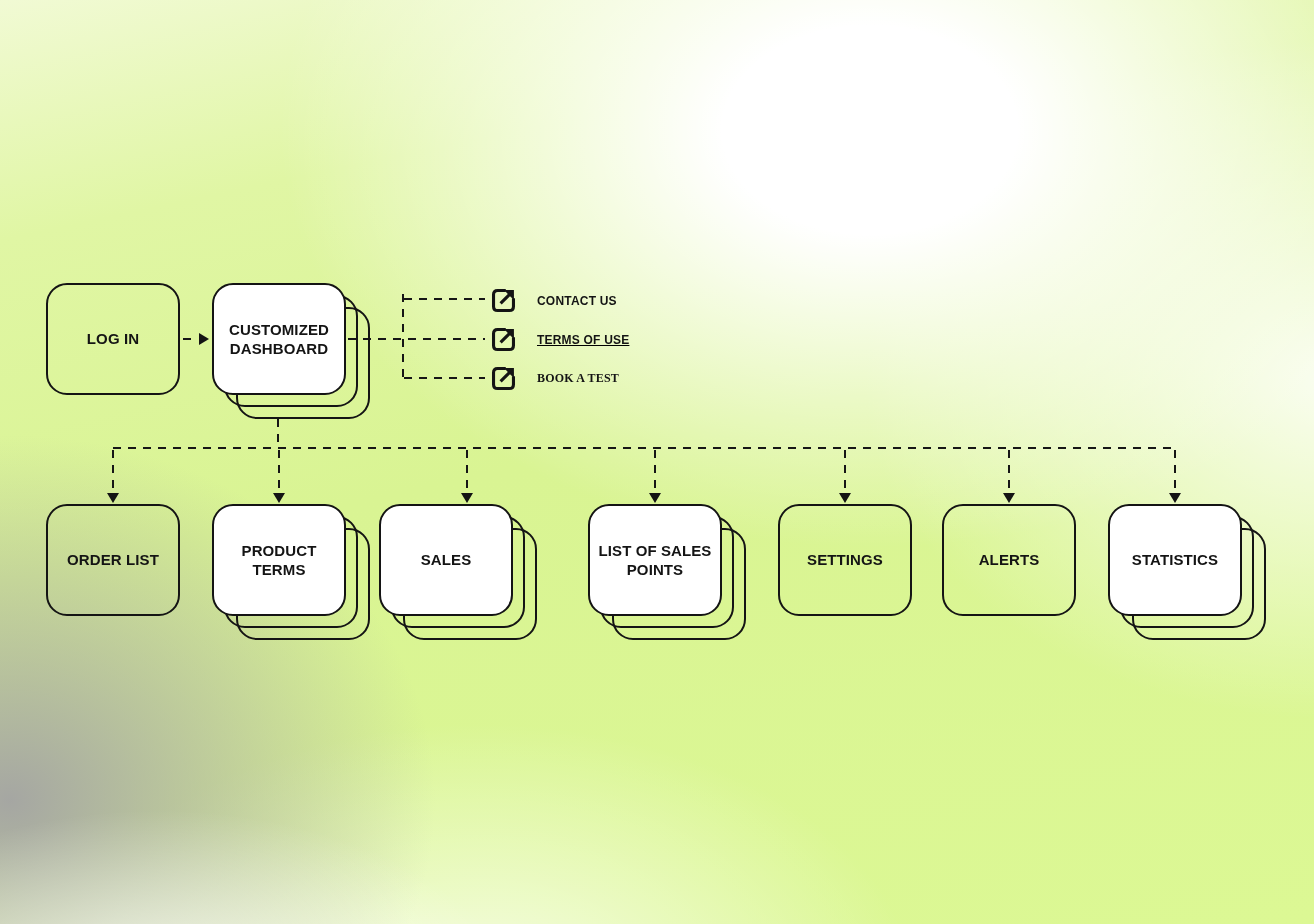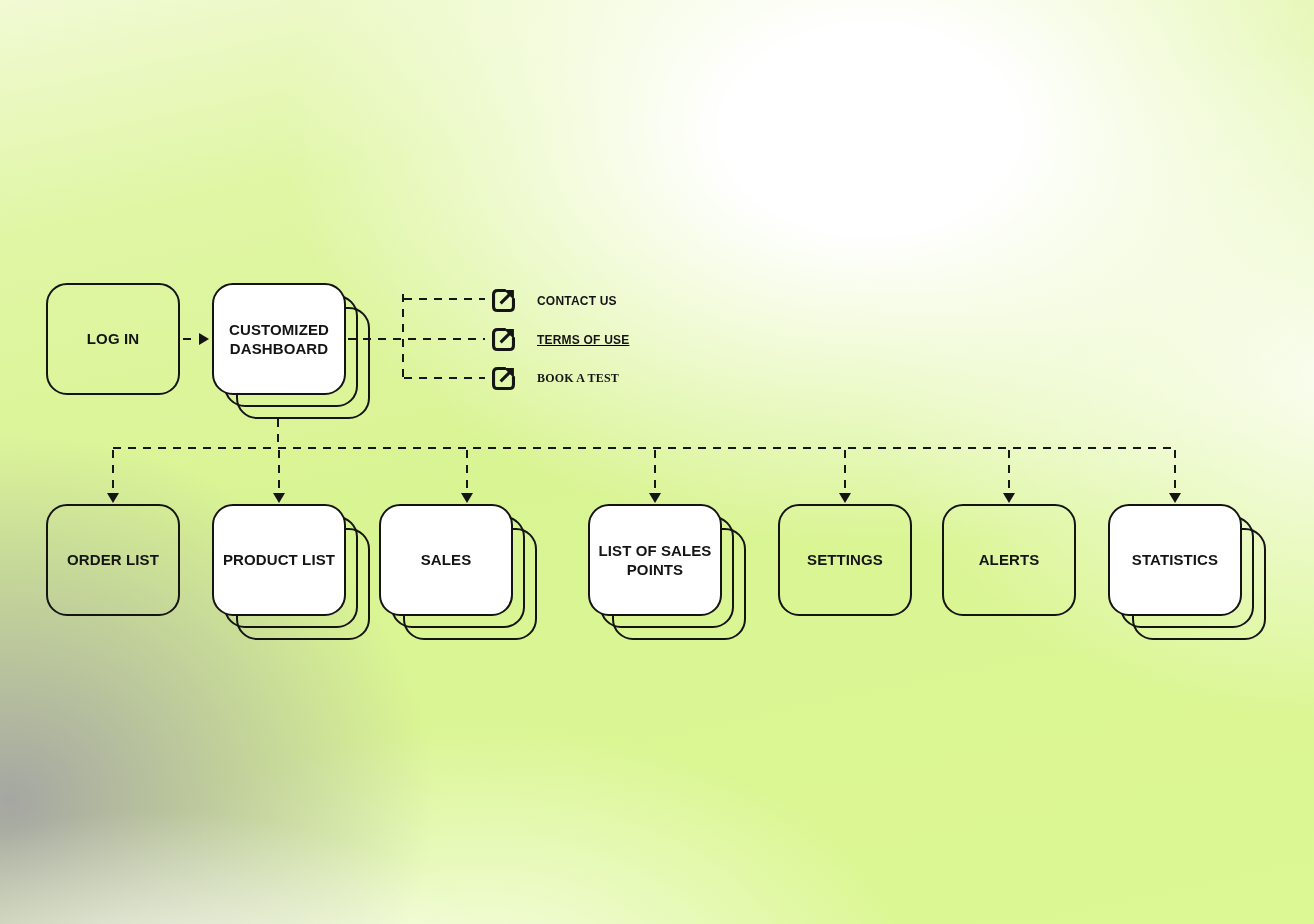--- a/index.html
+++ b/index.html
@@ -156,21 +156,21 @@
   <div class="stack" style="left:46px; top:504px;">
     <div class="node">
       <span class="node-label">ORDER LIST</span>
     </div>
   </div>
 
   <div class="stack" style="left:212px; top:504px;">
     <div class="echo e2"></div>
     <div class="echo e1"></div>
     <div class="node white">
-      <span class="node-label">PRODUCT LIST</span>
+      <span class="node-label">PRODUCT TERMS</span>
     </div>
   </div>
 
   <div class="stack" style="left:379px; top:504px;">
     <div class="echo e2"></div>
     <div class="echo e1"></div>
     <div class="node white">
       <span class="node-label">SALES</span>
     </div>
   </div>

